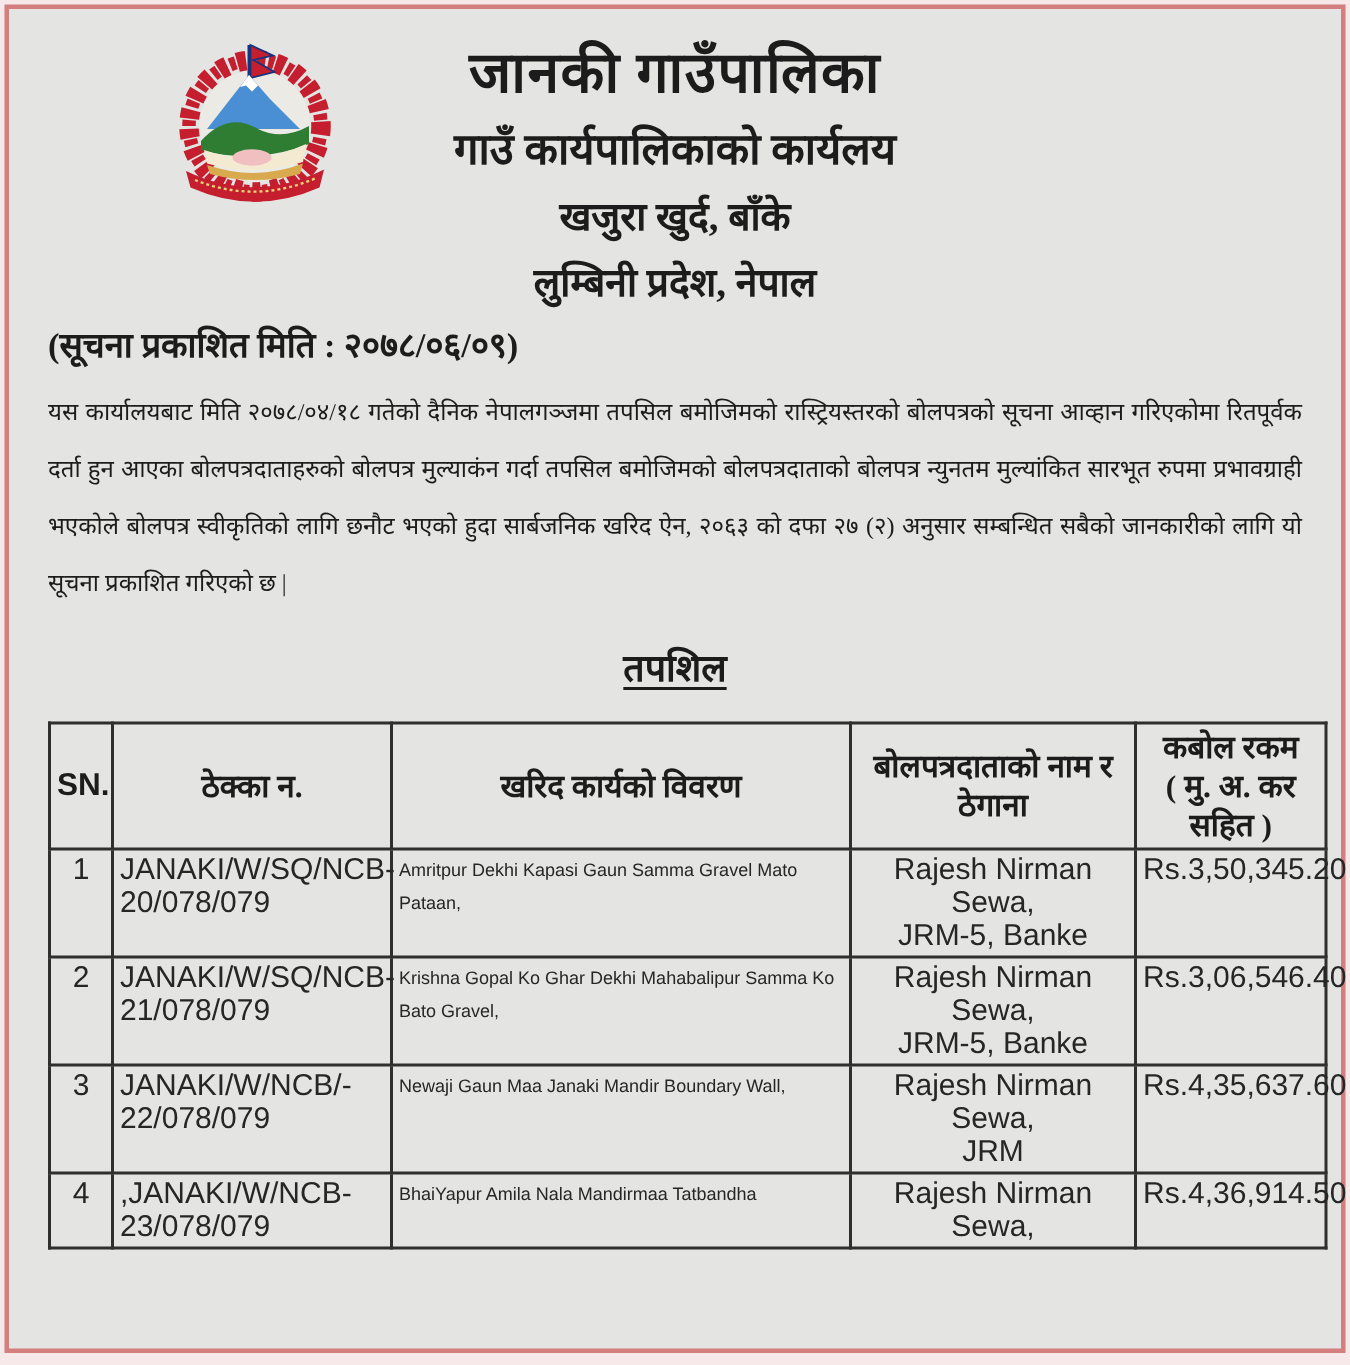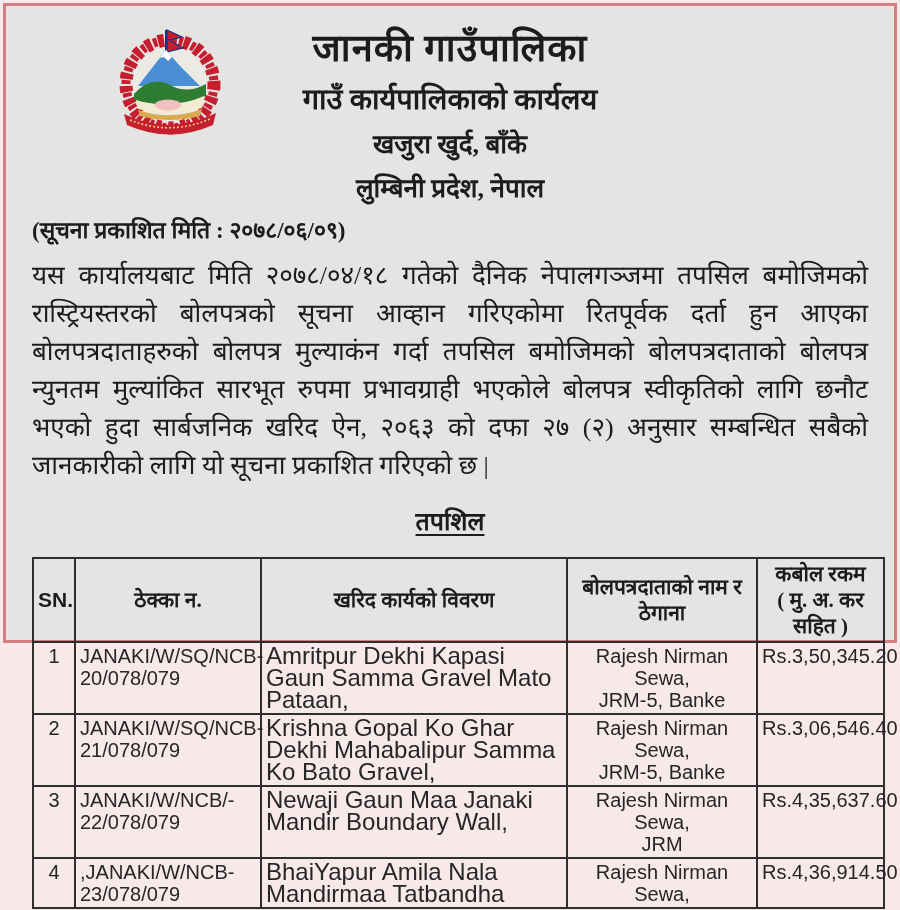--- a/index.html
+++ b/index.html
@@ -5,21 +5,21 @@
   html,body{margin:0;padding:0;}
   body{
     width:900px;height:910px;
     background:#f7e9e9;
     font-family:"Liberation Serif","DejaVu Serif",serif;
     color:#1c1c1c;
     overflow:hidden;
   }
   .page{
     box-sizing:border-box;
-    width:894px;height:640px;
+    width:894px;height:899px;
     margin:3px;
     border:3px solid #d47f7f;
     background:#e4e4e2;
     position:relative;
   }
   .content{
     position:relative;
     padding:10px 26px 0 26px;
   }
   
@@ -35,21 +35,21 @@
     display:inline-block;
     background:#a8a8a8;
     color:#111;
     font-size:29px; font-weight:bold;
     padding:1px 12px 3px 12px;
   }
   .pub-date{ text-align:left; font-size:23px; font-weight:bold; margin-top:4px;}
   
   .para{
     margin-top:12px;
-    font-size:26px;
+    font-size:16px;
     line-height:38px;
     text-align:justify;
     font-weight:500;
   }
   
   .tapsil{ text-align:center; margin-top:18px; font-size:25px; font-weight:bold; }
   .tapsil span{ text-decoration:underline; text-underline-offset:4px;text-align:right; }
   
   table.bid{
     border-collapse:collapse;
@@ -68,21 +68,21 @@
     font-weight:bold;
     text-align:center;
     height:70px;
     line-height:26px;
   }
   col.c-sn{width:42px;} col.c-no{width:186px;} col.c-desc{width:306px;}
   col.c-bidder{width:190px;} col.c-amt{width:127px;}
   td.sn{ text-align:center; font-family:"Liberation Sans","DejaVu Sans",sans-serif; font-size:20px; padding-top:4px;}
   th.sn-h{ font-family:"Liberation Sans","DejaVu Sans",sans-serif; font-size:20px;}
   td.contract{ font-family:"Liberation Sans","DejaVu Sans",sans-serif; font-size:20px; line-height:22px; padding-top:4px;}
-  td.desc{ text-align:left; font-family:"Liberation Sans","DejaVu Sans",sans-serif; font-size:24px; line-height:22px; padding-left:10px; padding-top:4px;}
+  td.desc{ text-align:left; font-family:"Liberation Sans","DejaVu Sans",sans-serif; font-size:12px; line-height:22px; padding-left:10px; padding-top:4px;}
   td.bidder{ text-align:center; font-family:"Liberation Sans","DejaVu Sans",sans-serif; font-size:20px; line-height:22px; padding-top:4px;}
   td.amount{ text-align:left; font-family:"Liberation Sans","DejaVu Sans",sans-serif; font-size:20px; padding-top:4px;}
   table.bid td{ height:42px; color:#262626;}
 </style>
 </head>
 <body>
 
 <div class="page">
   <div class="content">
 

